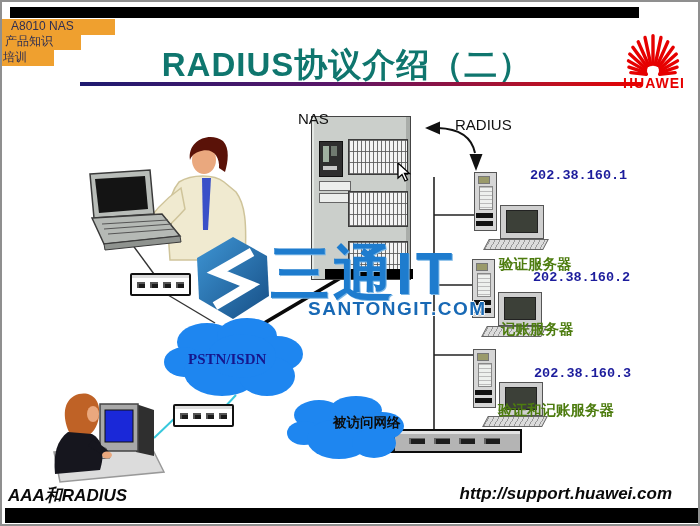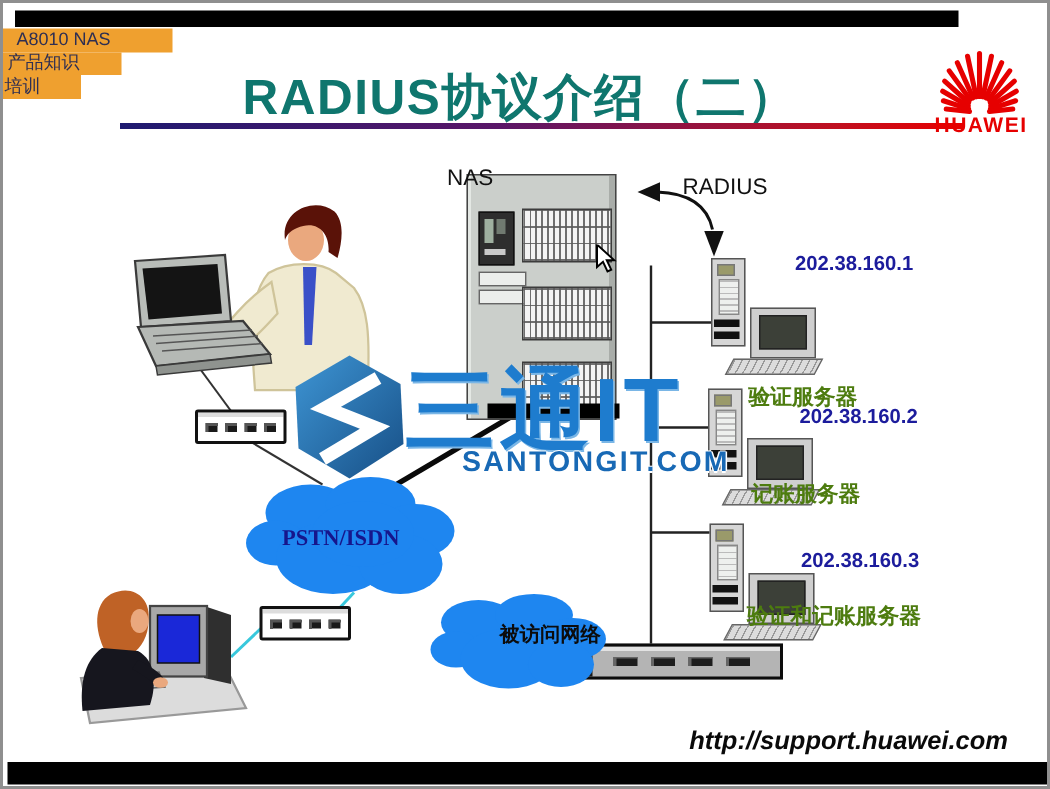--- a/index.html
+++ b/index.html
@@ -14,21 +14,21 @@
   .step{background:#efa02f;}
   .corner-line{color:#2f2f52;font-size:12px;line-height:15px;white-space:nowrap;z-index:6;}
   .title{left:130px;top:41px;width:430px;text-align:center;font-size:33px;font-weight:bold;
          color:#0f766e;letter-spacing:1px;white-space:nowrap;}
   .title-underline{left:78px;top:80px;width:562px;height:4px;
      background:linear-gradient(90deg,#1e1a70 0%,#5a1668 45%,#c01020 85%,#e80000 100%);}
   .huawei-text{left:612px;top:73px;width:80px;text-align:center;color:#e60000;
      font-size:14px;font-weight:bold;letter-spacing:1px;}
   
   .diag-label{font-size:15px;color:#111;z-index:3;white-space:nowrap;}
-  .ip{font-family:Liberation Sans, sans-serif;font-size:13.5px;font-weight:bold;color:#1c1c9c;z-index:3;white-space:nowrap;}
+  .ip{font-family:Liberation Mono, monospace;font-size:13.5px;font-weight:bold;color:#1c1c9c;z-index:3;white-space:nowrap;}
   .srv-label{font-family:"Liberation Serif",serif;font-size:14.5px;font-weight:bold;color:#4d7c0f;z-index:3;white-space:nowrap;}
   
   .cabinet{left:309px;top:114px;width:98px;height:162px;background:#cbcfcb;
      border:1px solid #444;box-shadow:inset -4px 0 0 #a9ada9, inset 2px 0 0 #e4e8e4;z-index:2;}
   .nas-grid{position:absolute;border:1px solid #3c3c3c;
      background-image:repeating-linear-gradient(180deg,rgba(90,90,90,.85) 0 1px,transparent 1px 11px),
        repeating-linear-gradient(90deg,#6f6f6f 0 1px,#f4f4f4 1px,#f4f4f4 4px);}
   .nas-base{position:absolute;left:13px;top:152px;width:88px;height:10px;background:#000;}
   
   .server-group{width:82px;height:82px;z-index:2;}
@@ -276,16 +276,17 @@
         <stop offset="0" stop-color="#3e95d4"></stop>
           <stop offset="1" stop-color="#174f86"></stop>
       </linearGradient>
     </defs>
     <polygon points="39,1 73,20 75,60 39,83 5,63 3,22" fill="url(#wmg)"></polygon>
     <path d="M58,16 L23,36 L56,49 L21,70" stroke="#fff" stroke-width="9" fill="none"></path>
   </svg>
   <div class="abs wm-brand">三通IT</div>
   <div class="abs wm-domain">SANTONGIT.COM</div>
 
+  <div class="abs footer-text" style="left:6px;top:482px;">AAA和RADIUS</div>
   <div class="abs footer-text" style="left:360px;top:482px;width:310px;text-align:right;">http://support.huawei.com</div>
   <div class="abs bottombar"></div>
 
 </div>
 
 </body></html>

